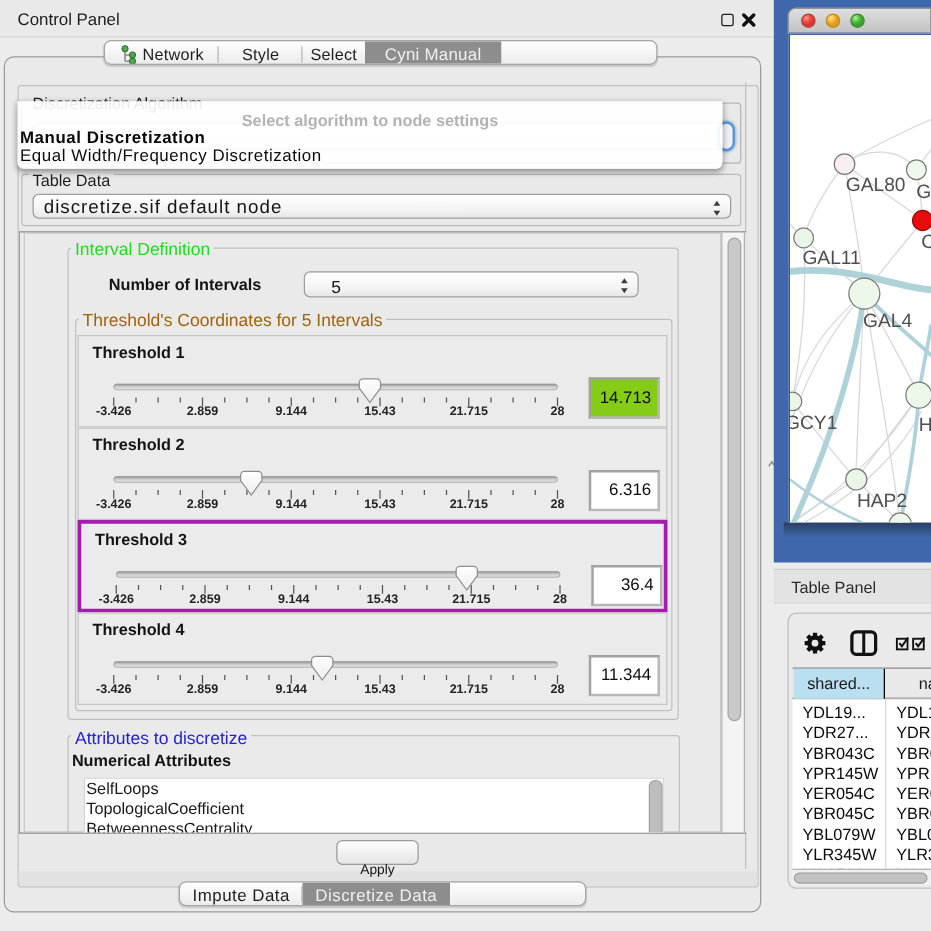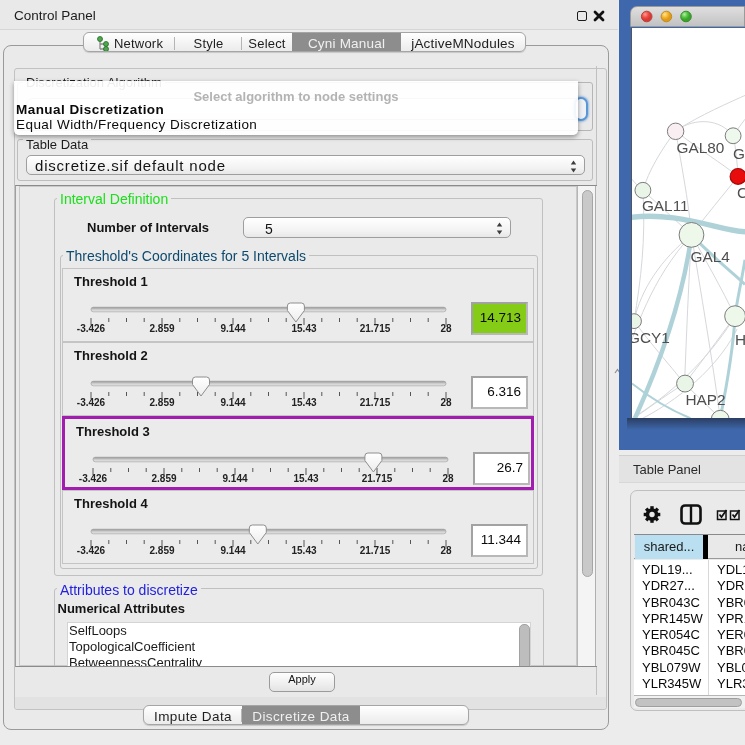--- a/index.html
+++ b/index.html
@@ -30,21 +30,20 @@
         <circle cx="5" cy="3" r="2.5" fill="#4fa74f" stroke="#256d25" stroke-width="0.8"></circle>
         <circle cx="11" cy="8" r="2.5" fill="#4fa74f" stroke="#256d25" stroke-width="0.8"></circle>
         <circle cx="11" cy="13" r="2.5" fill="#4fa74f" stroke="#256d25" stroke-width="0.8"></circle>
       </svg>
       <div class="abs" style="left:30px;top:3px;font-size:13px;letter-spacing:0.2px;color:#1d1d1d;">Network</div>
       <div class="abs" style="right:0;top:4px;width:1px;height:13px;background:#b5b5b5;"></div>
     </div>
     <div style="width:67px;height:100%;text-align:center;padding-top:3px;font-size:13px;letter-spacing:0.2px;color:#1d1d1d;position:relative;">Style<div class="abs" style="right:0;top:4px;width:1px;height:13px;background:#b5b5b5;"></div></div>
     <div style="width:50px;height:100%;text-align:center;padding-top:3px;font-size:13px;letter-spacing:0.2px;color:#1d1d1d;position:relative;">Select</div>
     <div style="width:109px;height:100%;text-align:center;padding-top:3px;font-size:13.5px;letter-spacing:0.2px;color:#f0f0f0;background:#8d8d8d;">Cyni Manual</div>
-    <div style="flex:1;height:100%;text-align:center;padding-top:3px;font-size:13.5px;letter-spacing:0.2px;color:#1d1d1d;">jActiveMNodules</div>
   </div>
 
   <div class="abs" style="left:17px;top:82px;width:576px;height:49px;border:1px solid #b5b5b5;border-radius:3px;"></div>
   <div class="abs" style="left:23px;top:75px;background:#e9e9e9;padding:0 3px;font-size:13px;color:#1c1c1c;">Discretization Algorithm</div>
   <div class="abs" style="left:26px;top:98px;width:559px;height:22px;border-radius:7px;background:linear-gradient(#fbfbfc,#eef0f3);border:1px solid #a6a6a6;"></div>
 
   <div class="abs" style="left:574px;top:96.5px;width:14px;height:24px;border-radius:7px;background:#eef2f6;border:2.5px solid #5b97d6;box-shadow:0 0 2px 1px rgba(90,150,214,.55);"></div>
 
   <div class="abs" style="left:17px;top:139px;width:576px;height:42px;border:1px solid #bdbdbd;border-radius:3px;"></div>
   <div class="abs" style="left:23px;top:137px;background:#e9e9e9;padding:0 3px;font-size:13px;color:#1c1c1c;">Table Data</div>
@@ -69,21 +68,21 @@
     <div class="abs" style="left:71px;top:34px;font-size:13px;font-weight:bold;color:#141414;">Number of Intervals</div>
     <div class="abs" style="left:227px;top:31px;width:268px;height:20.5px;border:1px solid #9e9e9e;border-radius:5px;background:linear-gradient(#ffffff,#f2f2f2 70%,#e7e7e7);">
       <div class="abs" style="left:21px;top:2.5px;font-size:14px;color:#141414;">5</div>
       <svg class="abs" style="right:7px;top:4px;" width="7" height="13" viewBox="0 0 7 13">
         <path d="M3.5 0.5 L6.2 4.5 H0.8 Z" fill="#3c3c3c"></path>
         <path d="M3.5 12.5 L6.2 8.5 H0.8 Z" fill="#3c3c3c"></path>
       </svg>
     </div>
 
     <div class="abs" style="left:43.5px;top:68.5px;width:478px;height:314px;border:1px solid #c0c0c0;border-radius:3px;"></div>
-    <div class="abs" style="left:47px;top:62px;background:#eaeaea;padding:0 3px;font-size:14px;color:#0c4a6e;">Threshold's Coordinates for 5 Intervals</div>
+    <div class="abs" style="left:47px;top:62px;background:#eaeaea;padding:0 3px;font-size:14px;color:#a16207;">Threshold's Coordinates for 5 Intervals</div>
 
     <div class="abs" style="left:46px;top:82px;width:472px;height:74px;background:#ebebeb;border:1px solid #c4c4c4;">
       <div class="abs" style="left:11px;top:5px;font-size:13px;font-weight:bold;color:#141414;">Threshold 1</div>
       <svg class="abs" style="left:0;top:0;" width="472" height="74" viewBox="0 0 472 74">
         <defs>
           <linearGradient id="gr82" x1="0" y1="0" x2="0" y2="1">
               <stop offset="0" stop-color="#909090"></stop>
               <stop offset="0.45" stop-color="#c9c9c9"></stop>
               <stop offset="1" stop-color="#e9e9e9"></stop>
             </linearGradient>
@@ -219,21 +218,21 @@
         <g fill="#222" font-size="10px" font-weight="bold" font-family="Liberation Sans, sans-serif">
 <text x="28" y="63" text-anchor="middle">-3.426</text>
 <text x="99" y="63" text-anchor="middle">2.859</text>
 <text x="170" y="63" text-anchor="middle">9.144</text>
 <text x="241" y="63" text-anchor="middle">15.43</text>
 <text x="312" y="63" text-anchor="middle">21.715</text>
 <text x="383" y="63" text-anchor="middle">28</text>
         </g>
         <path d="M 302.9 34 h 11 a 3 3 0 0 1 3 3 v 4.5 l -8.5 11.5 l -8.5 -11.5 v -4.5 a 3 3 0 0 1 3 -3 z" fill="url(#thg)" stroke="#8e8e8e" stroke-width="1"></path>
       </svg>
-      <div class="abs" style="left:408px;top:33px;width:57px;height:33px;background:#ffffff;border:2px solid;border-color:#a2a2a2 #b8b8b8 #b8b8b8 #a2a2a2;font-size:13.5px;color:#0a0a0a;text-align:right;padding:6px 5px 0 0;">26.7</div>
+      <div class="abs" style="left:408px;top:33px;width:57px;height:33px;background:#ffffff;border:2px solid;border-color:#a2a2a2 #b8b8b8 #b8b8b8 #a2a2a2;font-size:13.5px;color:#0a0a0a;text-align:right;padding:6px 5px 0 0;">36.4</div>
     </div>
     <div class="abs" style="left:46px;top:304px;width:472px;height:74px;background:#ebebeb;border:1px solid #c4c4c4;">
       <div class="abs" style="left:11px;top:5px;font-size:13px;font-weight:bold;color:#141414;">Threshold 4</div>
       <svg class="abs" style="left:0;top:0;" width="472" height="74" viewBox="0 0 472 74">
         <defs>
           <linearGradient id="gr304" x1="0" y1="0" x2="0" y2="1">
               <stop offset="0" stop-color="#909090"></stop>
               <stop offset="0.45" stop-color="#c9c9c9"></stop>
               <stop offset="1" stop-color="#e9e9e9"></stop>
             </linearGradient>
@@ -287,21 +286,21 @@
       <div class="abs" style="left:451px;top:1px;width:11px;height:46px;background:#bdbdbd;border:1px solid #a2a2a2;border-radius:5px 5px 0 0;"></div>
     </div>
   </div>
 
   <div class="abs" style="left:14px;top:81px;width:564px;height:54px;background:rgba(255,255,255,0.92);border-radius:0 0 5px 5px;box-shadow:0 2px 5px rgba(0,0,0,0.4);z-index:20;">
     <div class="abs" style="left:0;top:8px;width:564px;text-align:center;font-size:13px;font-weight:bold;color:#b3b3b3;">Select algorithm to node settings</div>
     <div class="abs" style="left:2px;top:21px;font-size:13.5px;letter-spacing:0.45px;font-weight:bold;color:#0a0a0a;">Manual Discretization</div>
     <div class="abs" style="left:2px;top:35.5px;font-size:13.5px;letter-spacing:0.45px;color:#0a0a0a;">Equal Width/Frequency Discretization</div>
   </div>
 
-  <div class="abs" style="left:269px;top:672px;width:66px;height:20px;border:1px solid #9b9b9b;border-radius:5px;background:linear-gradient(#fefefe,#e4e4e4);text-align:center;font-size:11px;color:#141414;padding-top:0;">Apply</div>
+  <div class="abs" style="left:269px;top:672px;width:66px;height:20px;border:1px solid #9b9b9b;border-radius:5px;background:linear-gradient(#fefefe,#e4e4e4);text-align:center;font-size:11px;color:#141414;padding-top:17px;">Apply</div>
 
   <div class="abs" id="bottabs" style="left:143px;top:705px;width:326px;height:20px;border:1px solid #a5a5a5;border-radius:6px;background:linear-gradient(#ffffff,#ebebeb);overflow:hidden;display:flex;z-index:5;box-shadow:0 1px 1px rgba(0,0,0,0.15);">
     <div style="width:98px;height:100%;text-align:center;padding-top:2.5px;font-size:13.5px;letter-spacing:0.4px;color:#1d1d1d;position:relative;">Impute Data<div class="abs" style="right:0;top:3px;width:1px;height:13px;background:#b5b5b5;"></div></div>
     <div style="width:118px;height:100%;text-align:center;padding-top:2.5px;font-size:13.5px;letter-spacing:0.4px;color:#f0f0f0;background:#8d8d8d;">Discretize Data</div>
     <div style="flex:1;height:100%;text-align:center;padding-top:2.5px;font-size:14px;letter-spacing:0.4px;color:#1d1d1d;margin-top:28px;">Infer Network</div>
   </div>
 
   <svg class="abs" style="left:614px;top:368px;" width="7" height="7" viewBox="0 0 7 7">
       <path d="M1 5 L3.5 1.5 L6 5" fill="none" stroke="#8f8f8f" stroke-width="1.2"></path>
     </svg>
@@ -412,21 +411,21 @@
 
       <g stroke="#111" fill="none">
         <rect x="74.5" y="11" width="8.5" height="8.5" stroke-width="1.5"></rect>
         <path d="M76.5 14.5 L78.5 17 L83.5 10" stroke-width="1.7"></path>
         <rect x="87.5" y="11" width="8.5" height="8.5" stroke-width="1.5"></rect>
         <path d="M89.5 14.5 L91.5 17 L96.5 10" stroke-width="1.7"></path>
       </g>
     </svg>
 
     <div class="abs" style="left:3px;top:43px;width:113px;height:25px;background:#e9e9e9;border-top:1px solid #8a8a8a;border-bottom:1px solid #9a9a9a;"></div>
-    <div class="abs" style="left:4px;top:44px;width:73px;height:24px;background:#b9dff0;border-right:5px solid #000000;text-align:center;font-size:13px;color:#1a1a1a;padding-top:4px;">shared...</div>
+    <div class="abs" style="left:4px;top:44px;width:73px;height:24px;background:#b9dff0;border-right:1px solid #000000;text-align:center;font-size:13px;color:#1a1a1a;padding-top:4px;">shared...</div>
     <div class="abs" style="left:104px;top:48px;font-size:13px;color:#1a1a1a;">na</div>
 
     <div class="abs" style="left:3px;top:69px;width:113px;height:135px;background:#ffffff;overflow:hidden;padding-top:2px;">
       <div class="abs" style="left:74px;top:0;width:1px;height:137px;background:#d8d8d8;"></div>
       <div style="font-size:13px;color:#090909;line-height:16.3px;padding-left:8px;white-space:nowrap;">
         YDL19...<br>YDR27...<br>YBR043C<br>YPR145W<br>YER054C<br>YBR045C<br>YBL079W<br>YLR345W<br>YIL052C
       </div>
       <div class="abs" style="left:83px;top:2px;font-size:13px;color:#090909;line-height:16.3px;white-space:nowrap;">
         YDL194W<br>YDR277C<br>YBR043C<br>YPR145W<br>YER054C<br>YBR045C<br>YBL079W<br>YLR345W<br>YIL052C
       </div>

